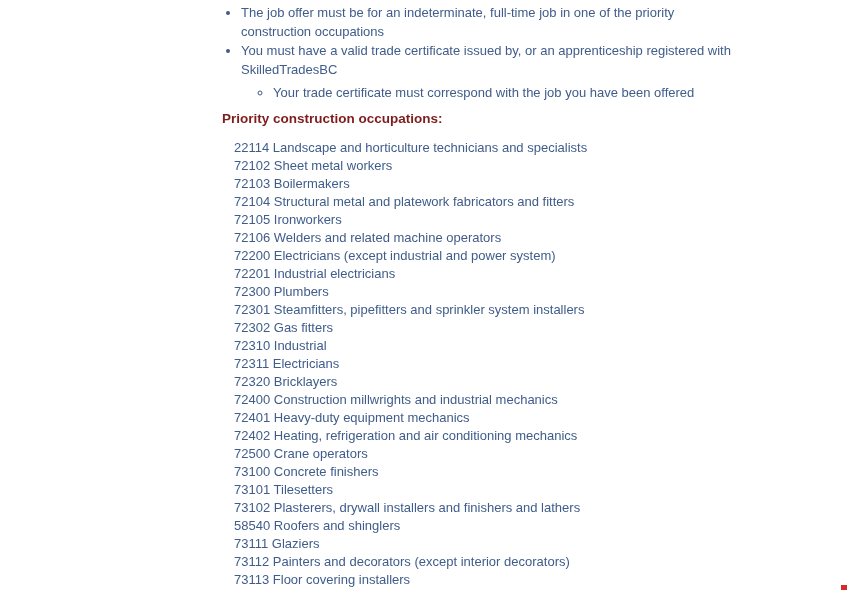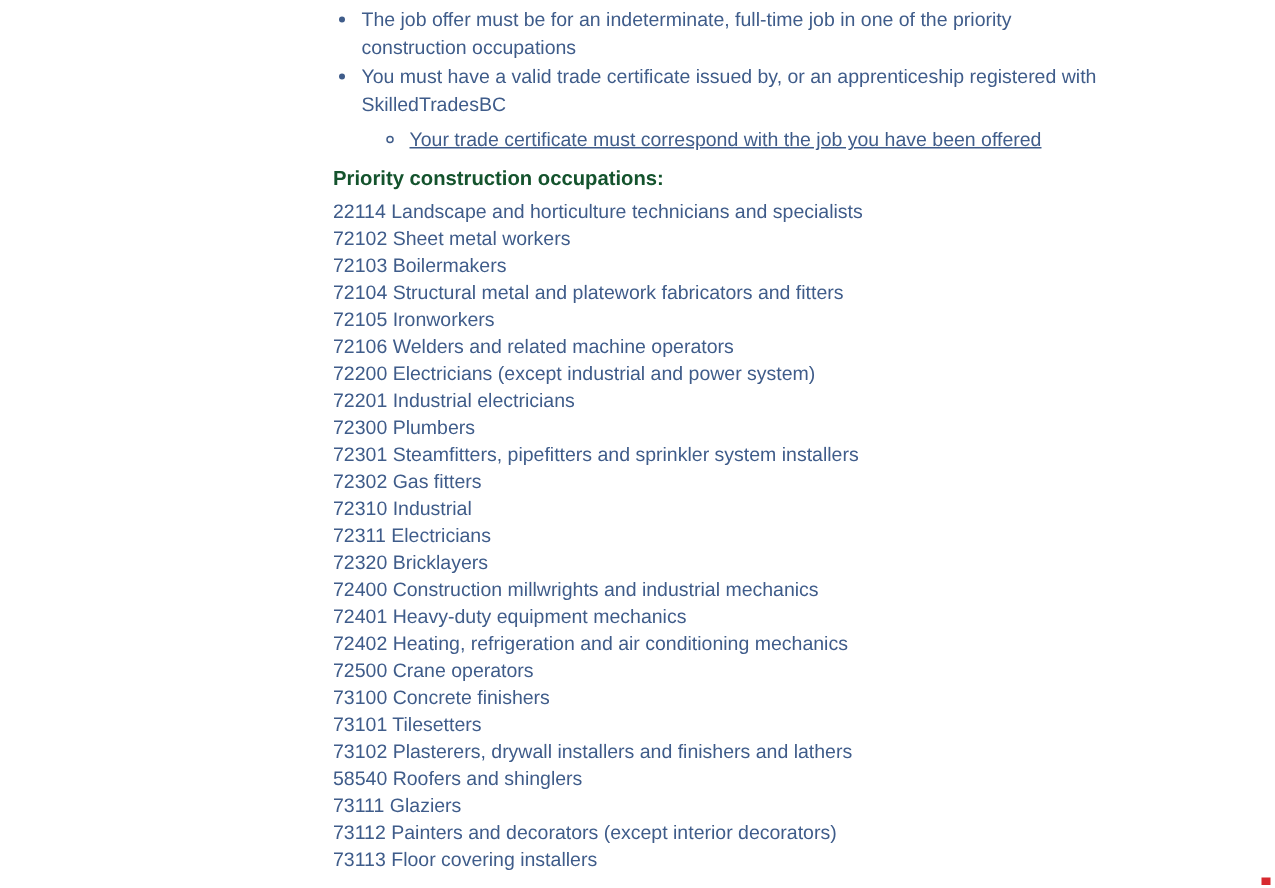--- a/index.html
+++ b/index.html
@@ -31,31 +31,30 @@
   }
   ul.sub-list {
     margin: 4px 0 0 0;
     padding: 0 0 0 32px;
     line-height: 19px;
     list-style-type: circle;
   }
   ul.sub-list > li {
     margin: 0;
     padding: 0;
-    text-decoration: underline;
   }
   h3.occ-heading {
     margin: 8px 0 5px 0;
     font-size: 13.5px;
     line-height: 17px;
     font-weight: 700;
-    color: #14532d;
+    color: #7f1d1d;
   }
   .occ-list {
-    margin: 0;
+    margin: 12px;
     padding: 0;
   }
   .occ-row {
     line-height: 18px;
     white-space: nowrap;
   }
   .red-marker {
     position: absolute;
     left: 841px;
     top: 585px;

